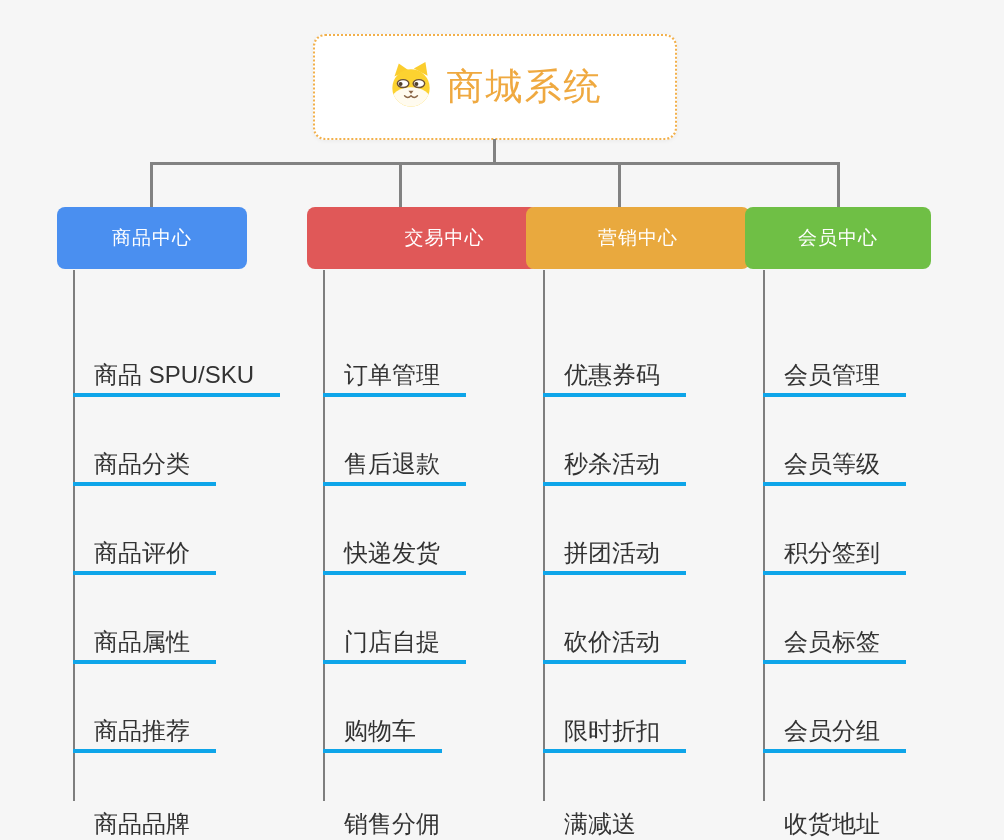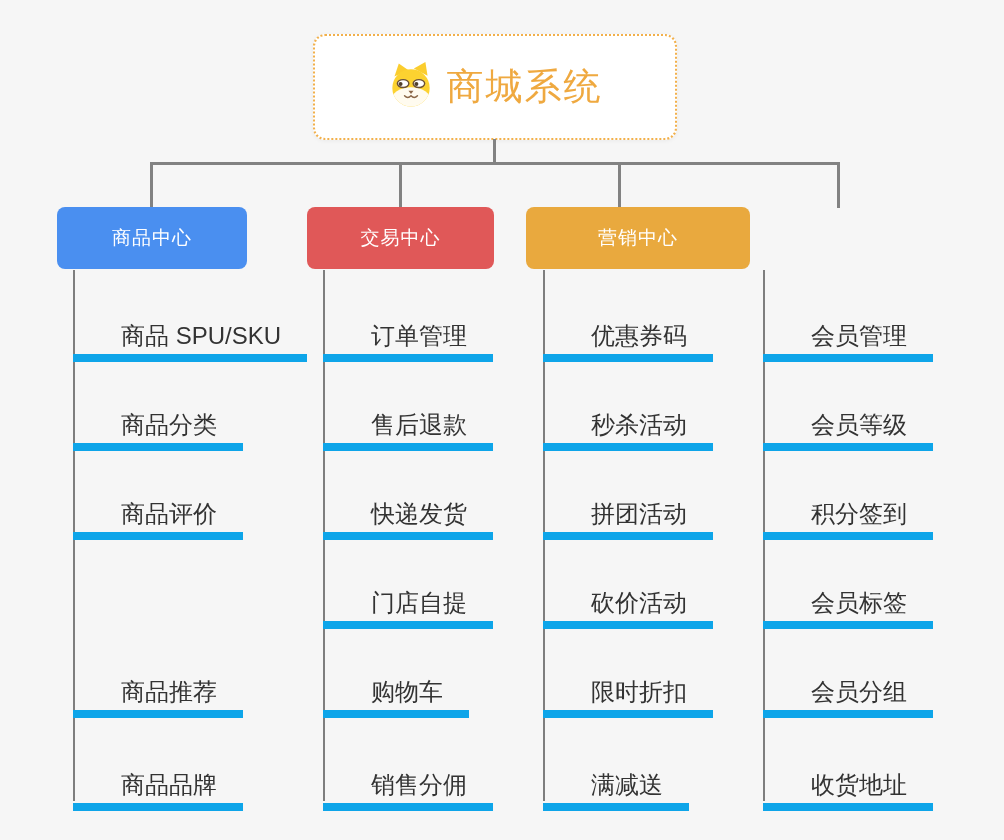--- a/index.html
+++ b/index.html
@@ -57,21 +57,21 @@
     line-height: 62px;
     border-radius: 8px;
     color: #ffffff;
     font-size: 19px;
     text-align: center;
     letter-spacing: 1px;
     white-space: nowrap;
     cursor: pointer;
   }
   .b1 { left: 57px;  width: 190px; }
-  .b2 { left: 307px; width: 187px; }
+  .b2 { left: 307px; width: 187px; padding-left: 44px; }
   .b3 { left: 526px; width: 224px; }
   .b4 { left: 745px; width: 186px; }
 
   
   .col {
     position: absolute;
     top: 270px;
     height: 531px;
     width: 250px;
     border-left: 2px solid #7e7e7e;
@@ -83,23 +83,24 @@
   .c4 { left: 763px; }
 
   .leaf-node {
     position: absolute;
     left: -2px;               
     display: inline-block;
     white-space: nowrap;
     font-size: 24px;
     color: #333333;
     line-height: 28px;
-    padding: 0 26px 4px 48px;
-    border-bottom: 8px solid #0ea5e9;
+    padding: 0 26px 4px 21px;
+    border-bottom: 4px solid #0ea5e9;
     cursor: pointer;
+    margin-top: 39px;
   }
   .r1 { top: 52px; }
   .r2 { top: 141px; }
   .r3 { top: 230px; }
   .r4 { top: 319px; }
   .r5 { top: 408px; }
   .r6 { top: 501px; }
 </style>
 </head>
 <body>
@@ -132,25 +133,27 @@
   <div class="conn stub"></div>
   <div class="conn bus"></div>
   <div class="conn drop d1"></div>
   <div class="conn drop d2"></div>
   <div class="conn drop d3"></div>
   <div class="conn drop d4"></div>
 
   <div class="branch-node b1" style="background-color: rgb(74, 143, 240);">商品中心</div>
   <div class="branch-node b2" style="background-color: rgb(224, 88, 88);">交易中心</div>
   <div class="branch-node b3" style="background-color: rgb(233, 169, 62);">营销中心</div>
+  <div class="branch-node b4" style="background-color: rgb(111, 191, 69);">会员中心</div>
 
   <div class="col c1">
     <div class="leaf-node r1">商品 SPU/SKU</div>
     <div class="leaf-node r2">商品分类</div>
     <div class="leaf-node r3">商品评价</div>
+    <div class="leaf-node r4">商品属性</div>
     <div class="leaf-node r5">商品推荐</div>
     <div class="leaf-node r6">商品品牌</div>
   </div>
 
   <div class="col c2">
     <div class="leaf-node r1">订单管理</div>
     <div class="leaf-node r2">售后退款</div>
     <div class="leaf-node r3">快递发货</div>
     <div class="leaf-node r4">门店自提</div>
     <div class="leaf-node r5">购物车</div>

